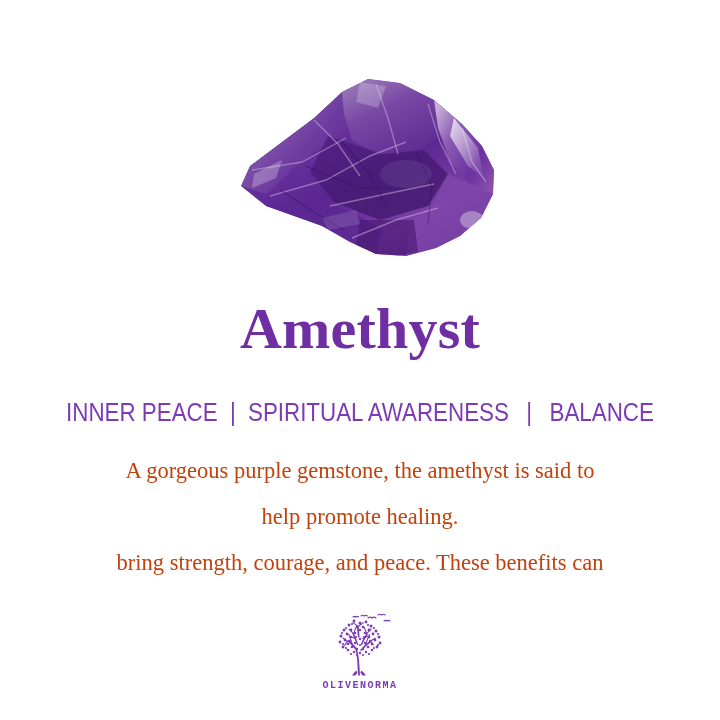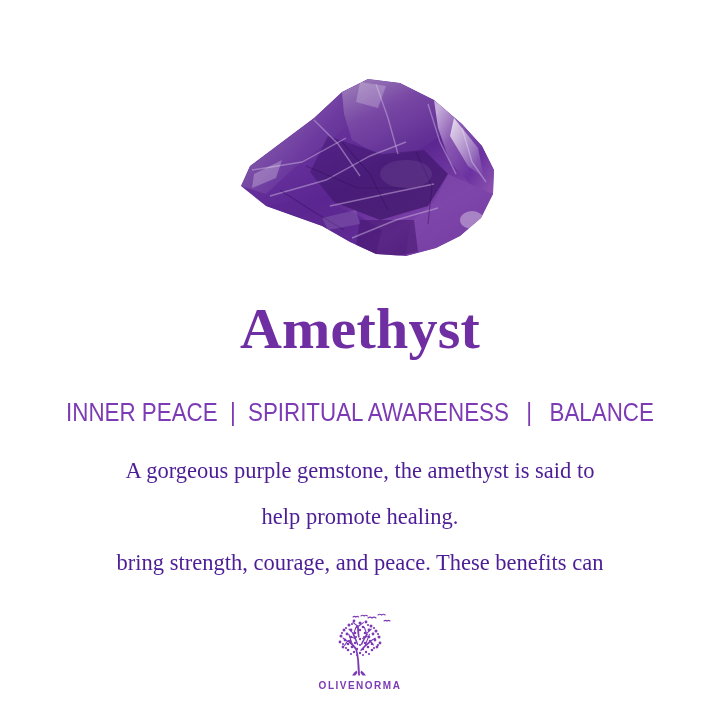--- a/index.html
+++ b/index.html
@@ -81,21 +81,21 @@
   
   .desc {
     position: absolute;
     left: 50px;
     top: 448px;
     width: 620px;
     text-align: center;
     font-family: "Liberation Serif", "DejaVu Serif", serif;
     font-size: 22.5px;
     line-height: 46px;
-    color: #4c1d95;
+    color: #c2410c;
   }
   .desc .line {
     display: block;
     white-space: nowrap;
   }
 
   
   .brand {
     position: absolute;
     left: 0;
@@ -103,21 +103,21 @@
     width: 720px;
     text-align: center;
   }
   .brand-mark {
     display: block;
     margin: 0 auto;
   }
   .brand-name {
     display: block;
     margin-top: 2px;
-    font-family: Liberation Sans, sans-serif;
+    font-family: Liberation Mono, monospace;
     font-size: 10px;
     font-weight: 700;
     letter-spacing: 1.5px;
     color: #7c3bb4;
   }
 </style>
 </head>
 <body>
 
 <div class="card">

